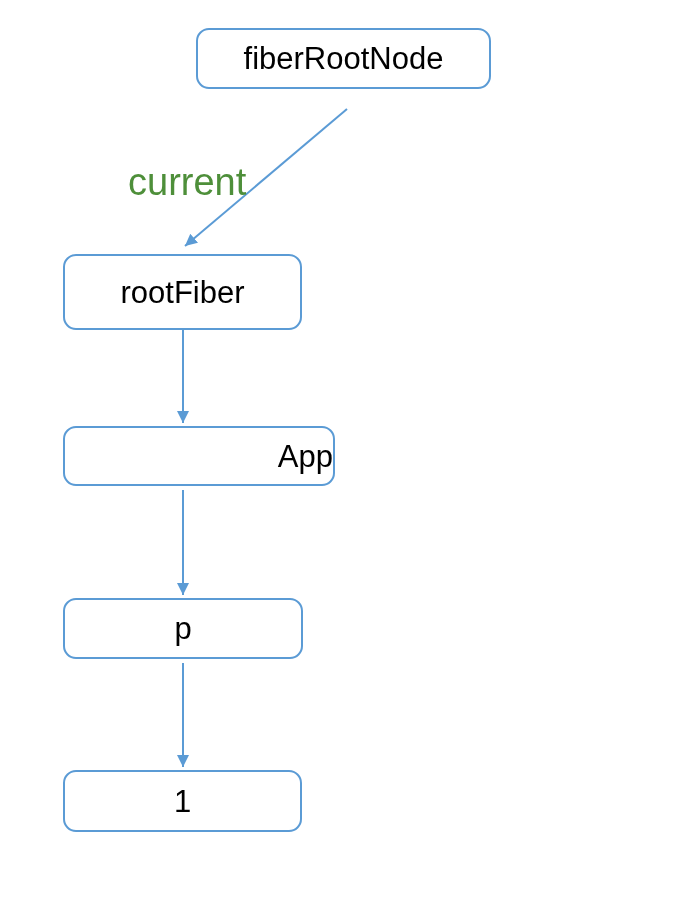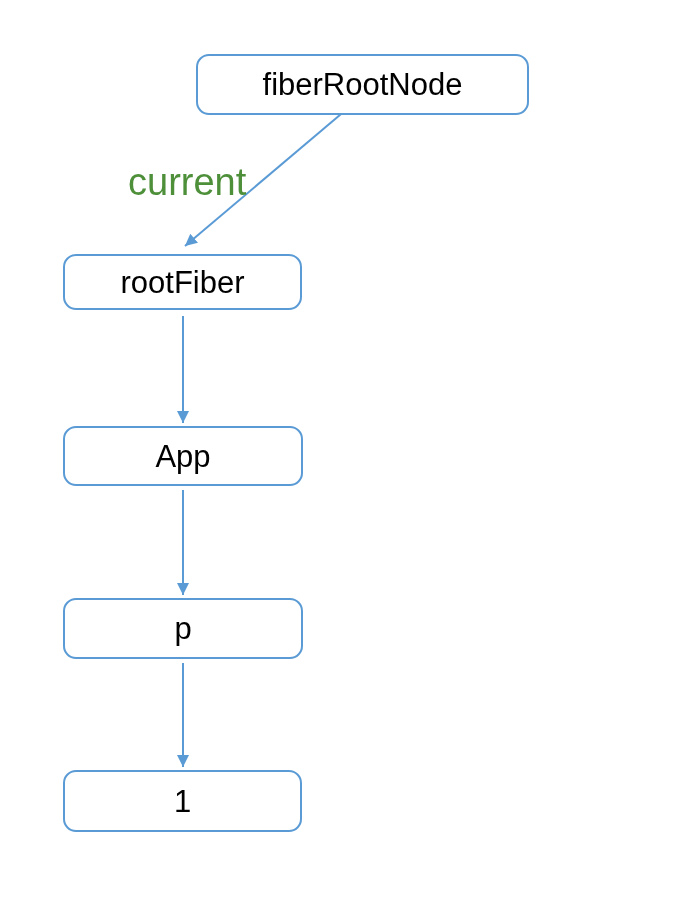--- a/index.html
+++ b/index.html
@@ -25,23 +25,23 @@
     background: var(--bg);
     border: 2px solid var(--accent);
     border-radius: 13px;
     display: flex;
     align-items: center;
     justify-content: center;
     font-size: 31px;
     color: var(--node-text);
     line-height: 1;
   }
-  .node-root   { left: 196px; top: 54px;  width: 333px; height: 61px; }
-  .node-fiber  { left: 63px;  top: 254px; width: 239px; height: 56px; }
-  .node-app    { left: 63px;  top: 426px; width: 240px; height: 60px; }
+  .node-root   { left: 196px; top: 28px;  width: 295px; height: 61px; }
+  .node-fiber  { left: 63px;  top: 254px; width: 239px; height: 76px; }
+  .node-app    { left: 63px;  top: 426px; width: 272px; height: 60px; justify-content: flex-end; }
   .node-p      { left: 63px;  top: 598px; width: 240px; height: 61px; }
   .node-one    { left: 63px;  top: 770px; width: 239px; height: 62px; }
   .edge-label {
     position: absolute;
     left: 128px; top: 161px;
     width: 110px;
     font-size: 38px;
     color: var(--edge-label);
     text-align: left;
     white-space: nowrap;

